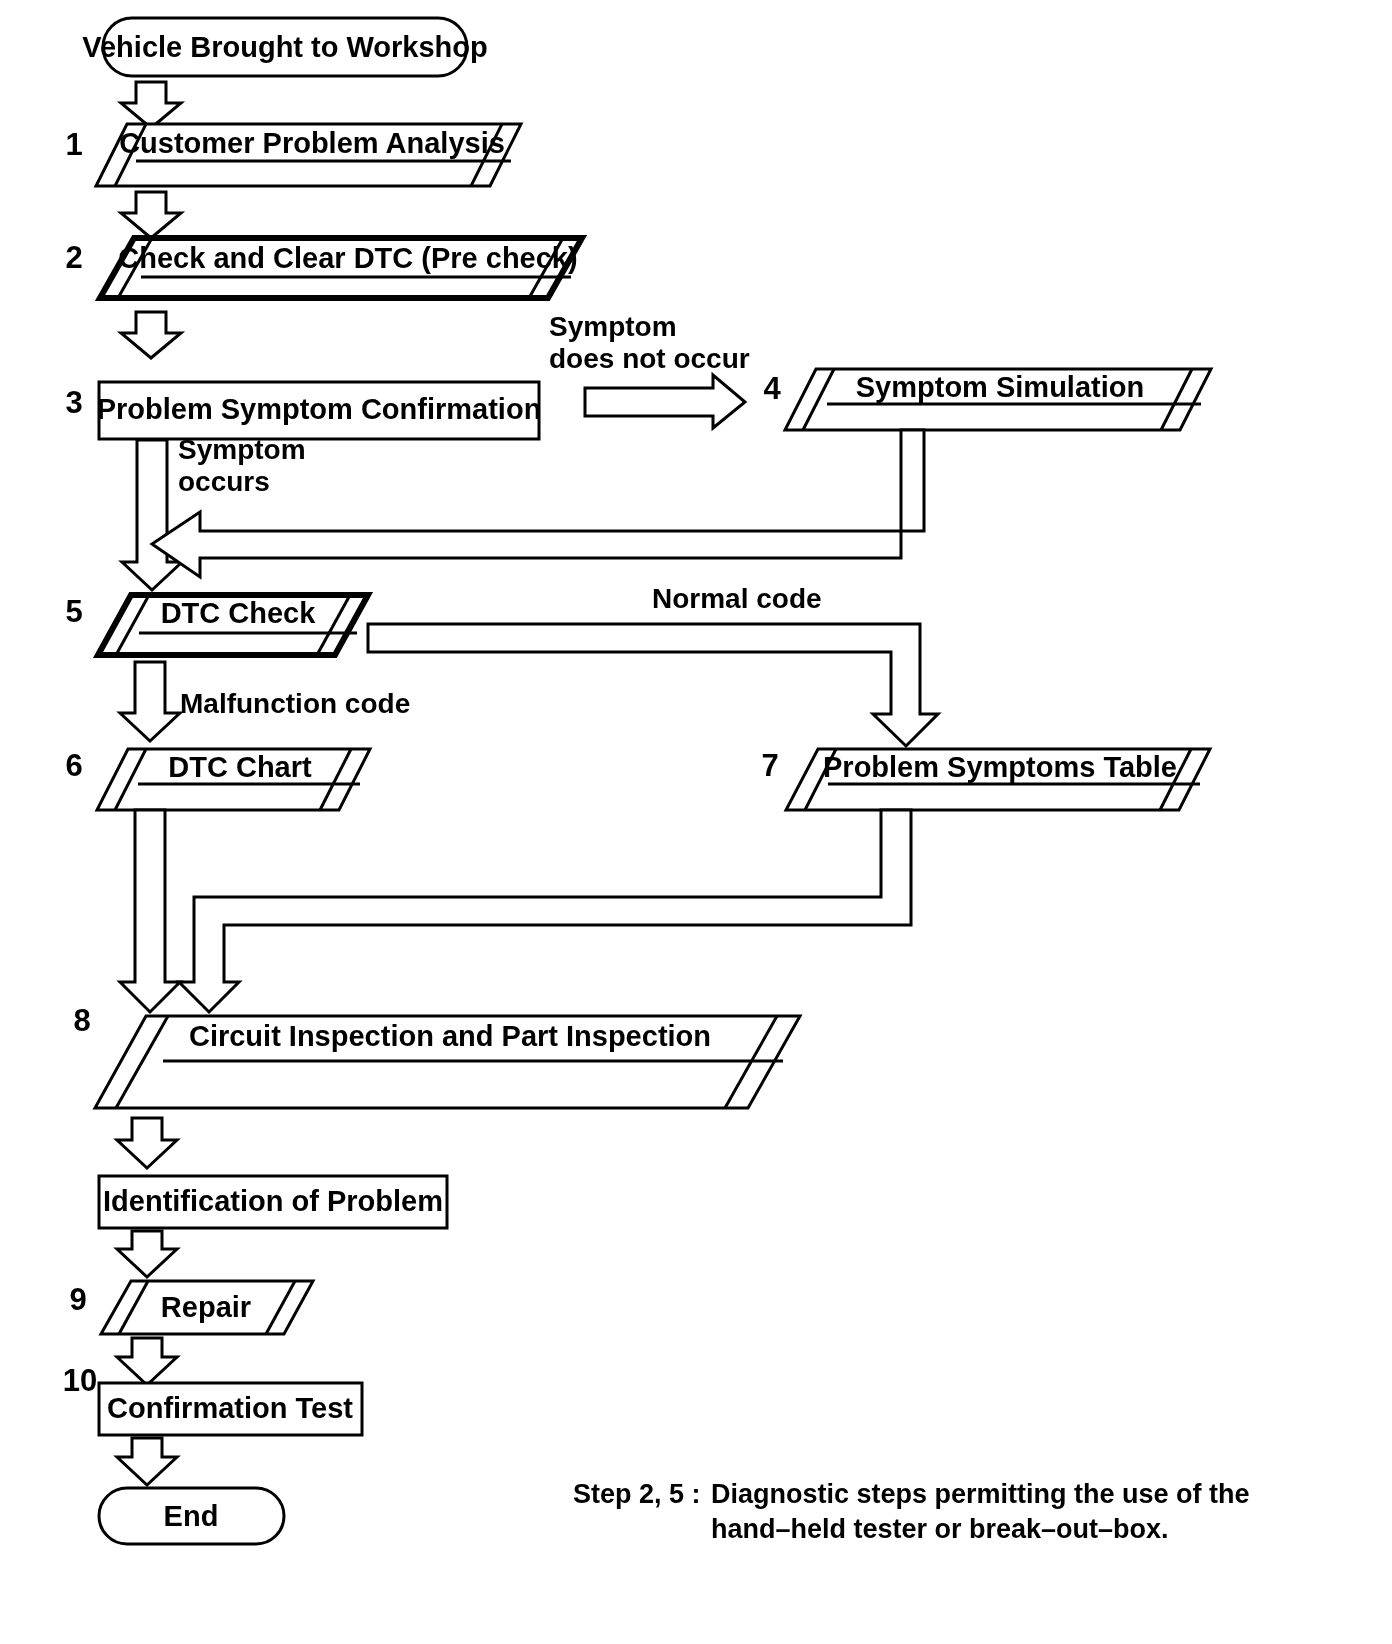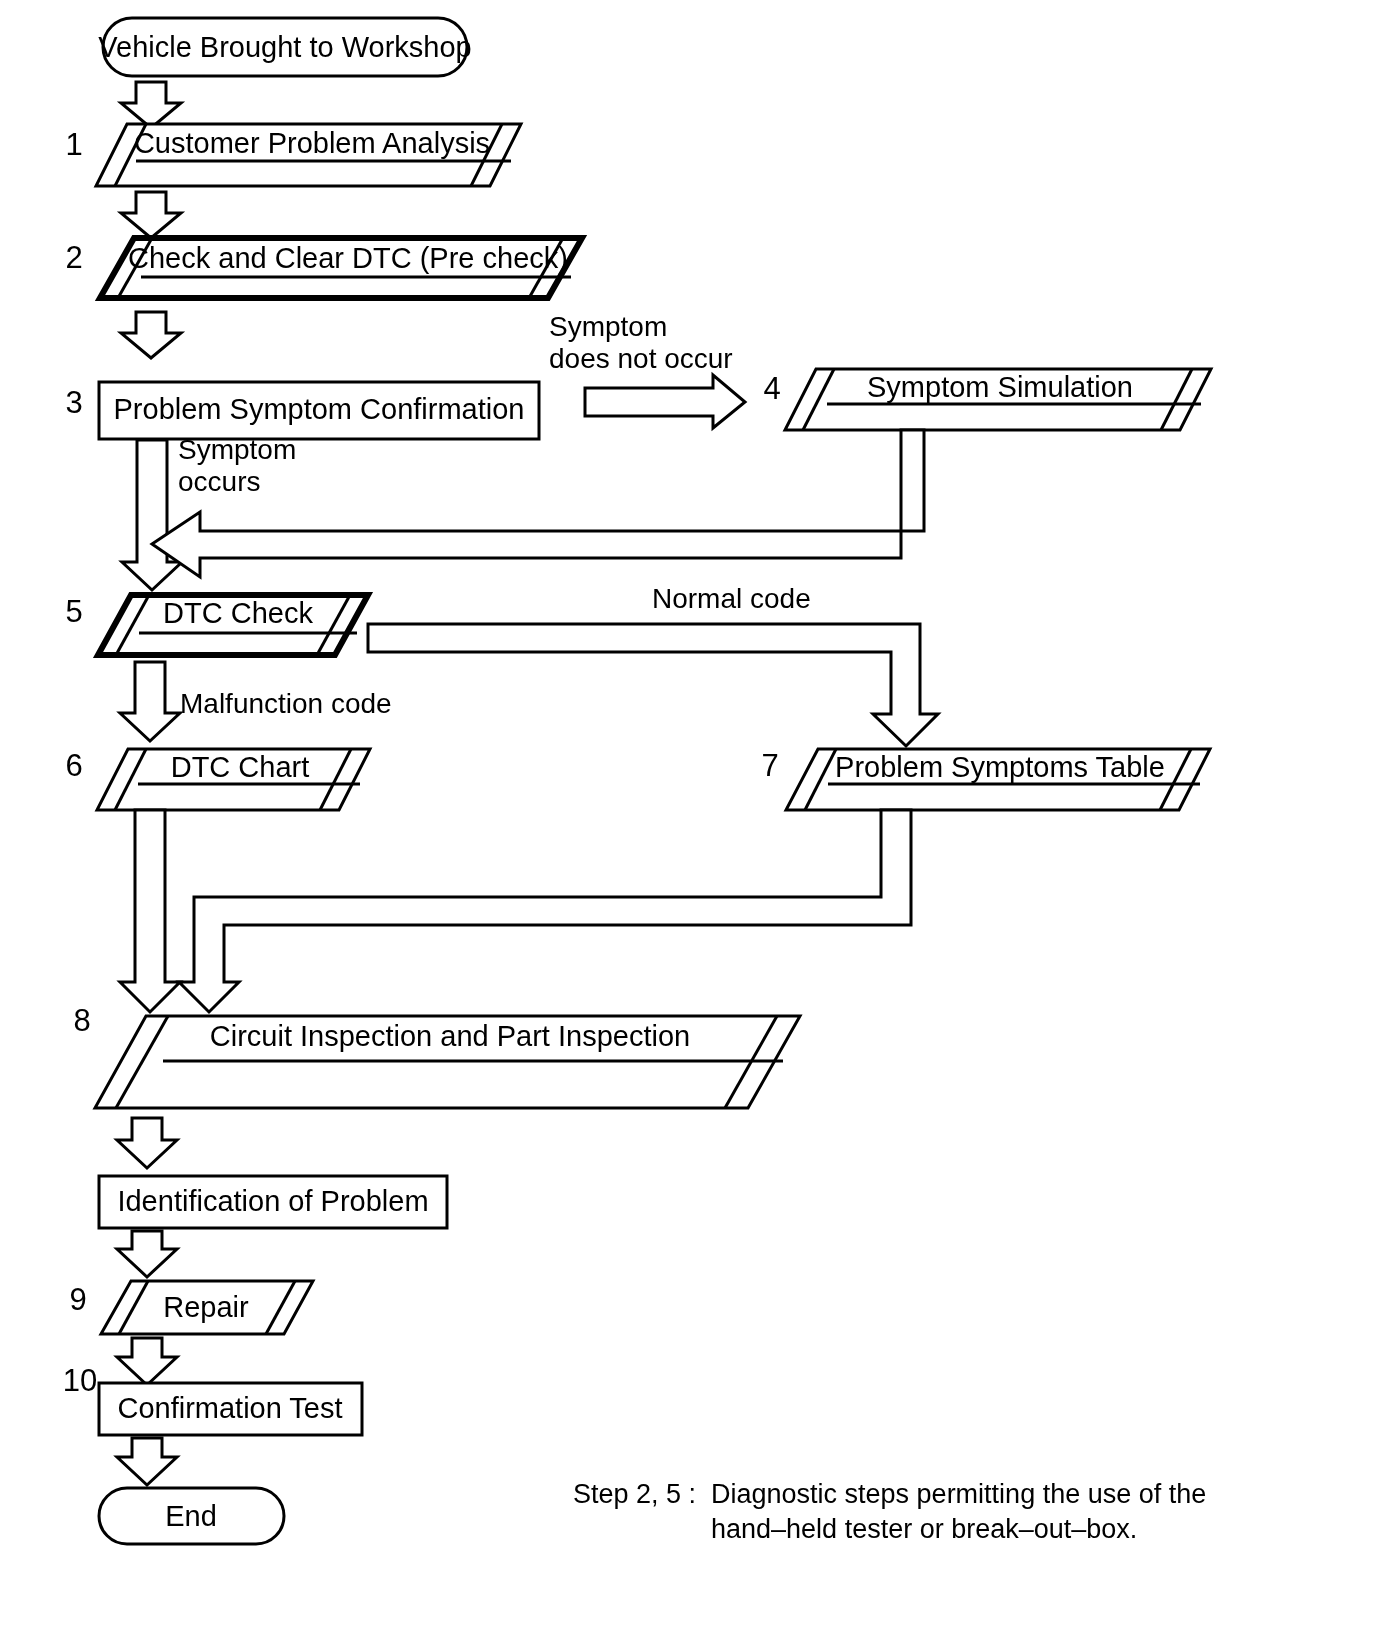--- a/index.html
+++ b/index.html
@@ -6,20 +6,21 @@
     margin: 0;
     padding: 0;
     background: #ffffff;
   }
   #canvas {
     position: relative;
     width: 1392px;
     height: 1644px;
     background: #ffffff;
     font-family: "Liberation Sans", sans-serif;
+    font-weight: bold;
   }
   svg.flow {
     position: absolute;
     top: 0; left: 0;
     width: 1392px;
     height: 1644px;
   }
   .shape-fill { fill: #ffffff; stroke: #000000; }
   .thin { stroke-width: 3; }
   .bold { stroke-width: 6; }

